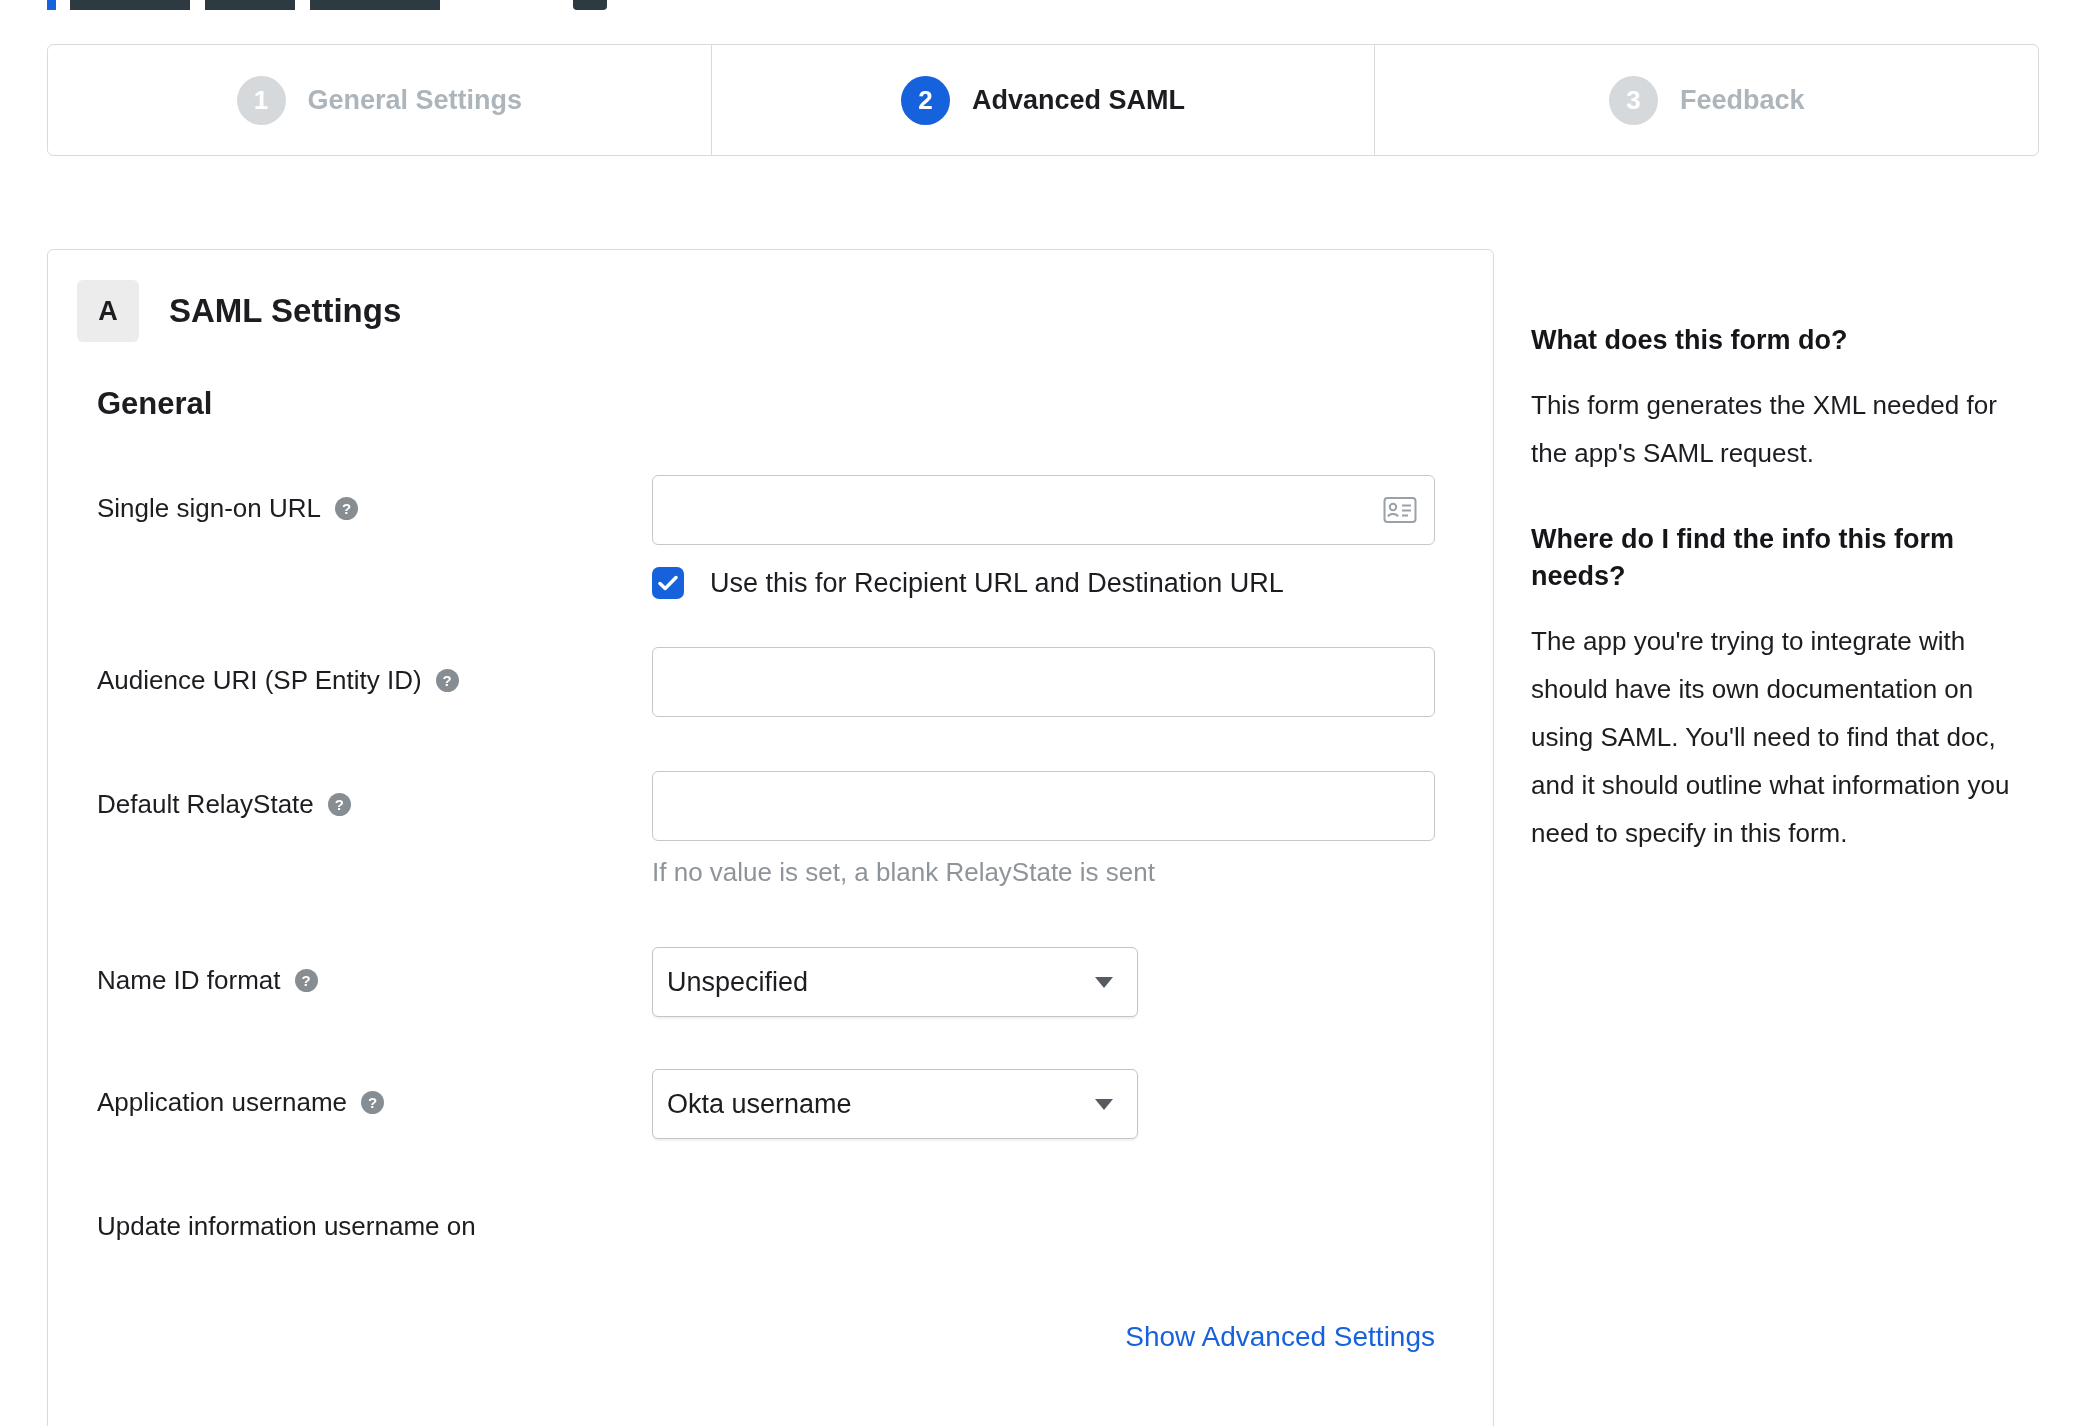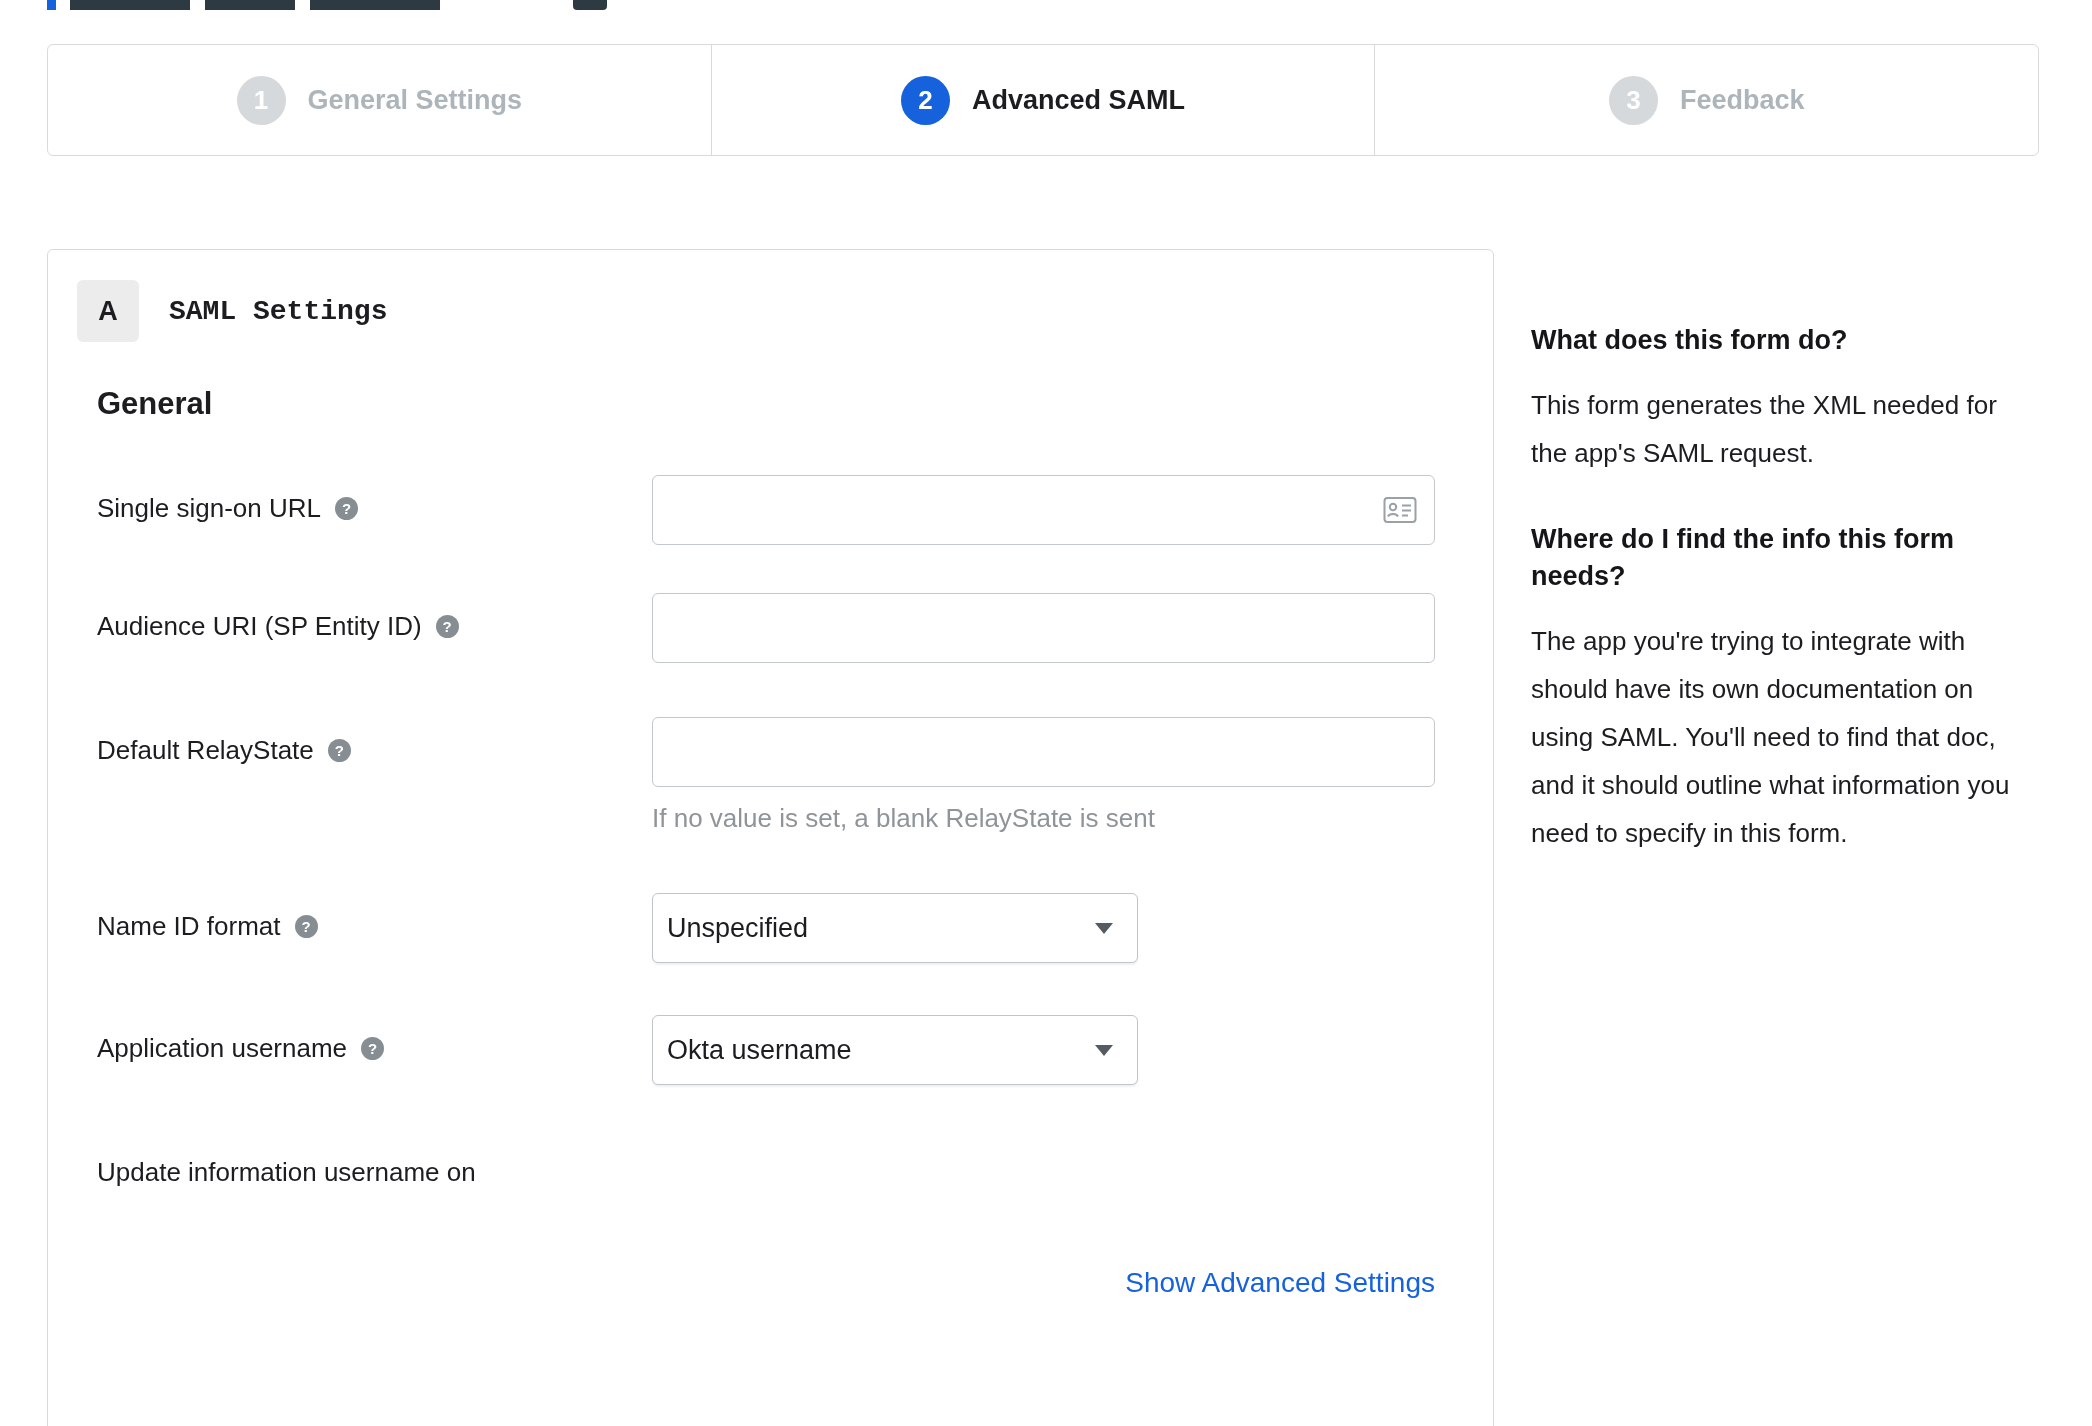--- a/index.html
+++ b/index.html
@@ -22,21 +22,21 @@
   .step.active .step-circle { background:#1662dd; }
   .step-label { font-size:27px; font-weight:700; color:#adb5bb; }
   .step.active .step-label { color:#1d1d21; }
 
   
   .main-box { position:absolute; left:47px; top:249px; width:1447px; height:1280px;
     border:1px solid #d8dadc; border-radius:6px; background:#fff; }
   .box-header { display:flex; align-items:center; gap:30px; margin:30px 0 0 29px; }
   .badge { width:62px; height:62px; background:#ececec; border-radius:6px; display:flex;
     align-items:center; justify-content:center; font-size:27px; font-weight:700; color:#1d1d21; }
-  .section-title { font-size:28px; font-weight:700;font-family:Liberation Mono, monospace; }
+  .section-title { font-size:33px; font-weight:700; }
   .group-title { margin:44px 0 0 49px; font-size:31px; font-weight:700; }
 
   .form { margin-top:53px; }
   .row { display:flex; padding-left:49px; }
   .label-cell { width:555px; padding-top:16px; display:flex; align-items:center; gap:14px;
     font-size:26px; color:#1d1d21; align-self:flex-start; }
   .label-cell .txt { line-height:34px; }
   .help-icon { width:23px; height:23px; border-radius:50%; background:#878e93; color:#fff;
     font-size:15px; font-weight:700; display:inline-flex; align-items:center; justify-content:center;
     flex:0 0 auto; cursor:pointer; }
@@ -125,20 +125,28 @@
             <svg width="34" height="27" viewBox="0 0 34 27" fill="none" stroke="currentColor" stroke-width="2">
               <rect x="1.5" y="1.5" width="31" height="24" rx="3"></rect>
               <circle cx="10" cy="10.5" r="3.2"></circle>
               <path d="M5 20 c1.5-3.5 8.5-3.5 10 0" fill="none"></path>
               <line x1="19" y1="9" x2="28" y2="9"></line>
               <line x1="19" y1="14" x2="28" y2="14"></line>
               <line x1="19" y1="19" x2="25" y2="19"></line>
             </svg>
           </span>
         </div>
+        <div class="checkbox-row">
+          <span class="checkbox" role="checkbox" aria-checked="true">
+            <svg width="20" height="16" viewBox="0 0 20 16" fill="none" stroke="#ffffff" stroke-width="3.4" stroke-linecap="round" stroke-linejoin="round">
+              <path d="M2 8.5 L7.2 13.5 L18 2.5"></path>
+            </svg>
+          </span>
+          <span class="checkbox-label">Use this for Recipient URL and Destination URL</span>
+        </div>
       </div>
     </div>
 
     <div class="row mb-aud">
       <div class="label-cell">
         <span class="txt">Audience URI (SP Entity ID)</span>
         <span class="help-icon">?</span>
       </div>
       <div class="control-cell">
         <div class="input-wrap">

